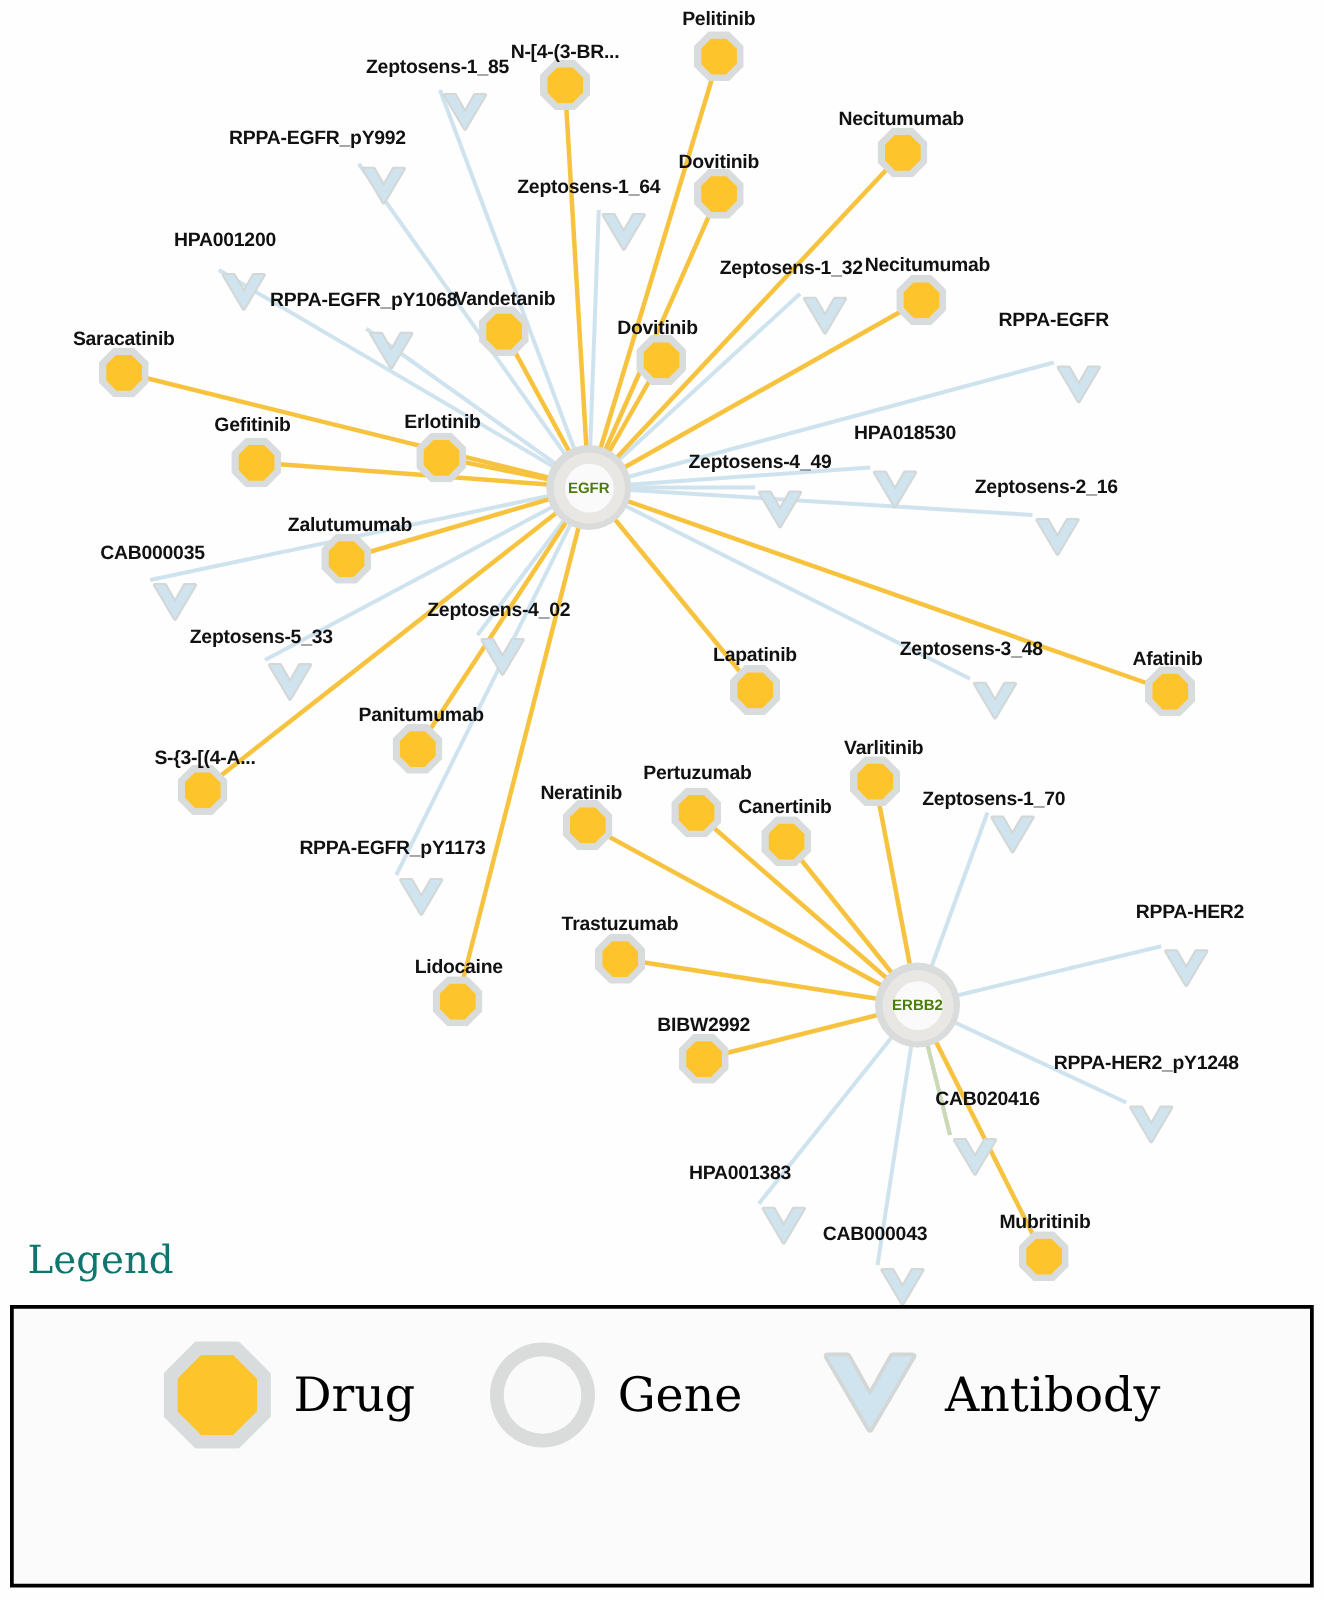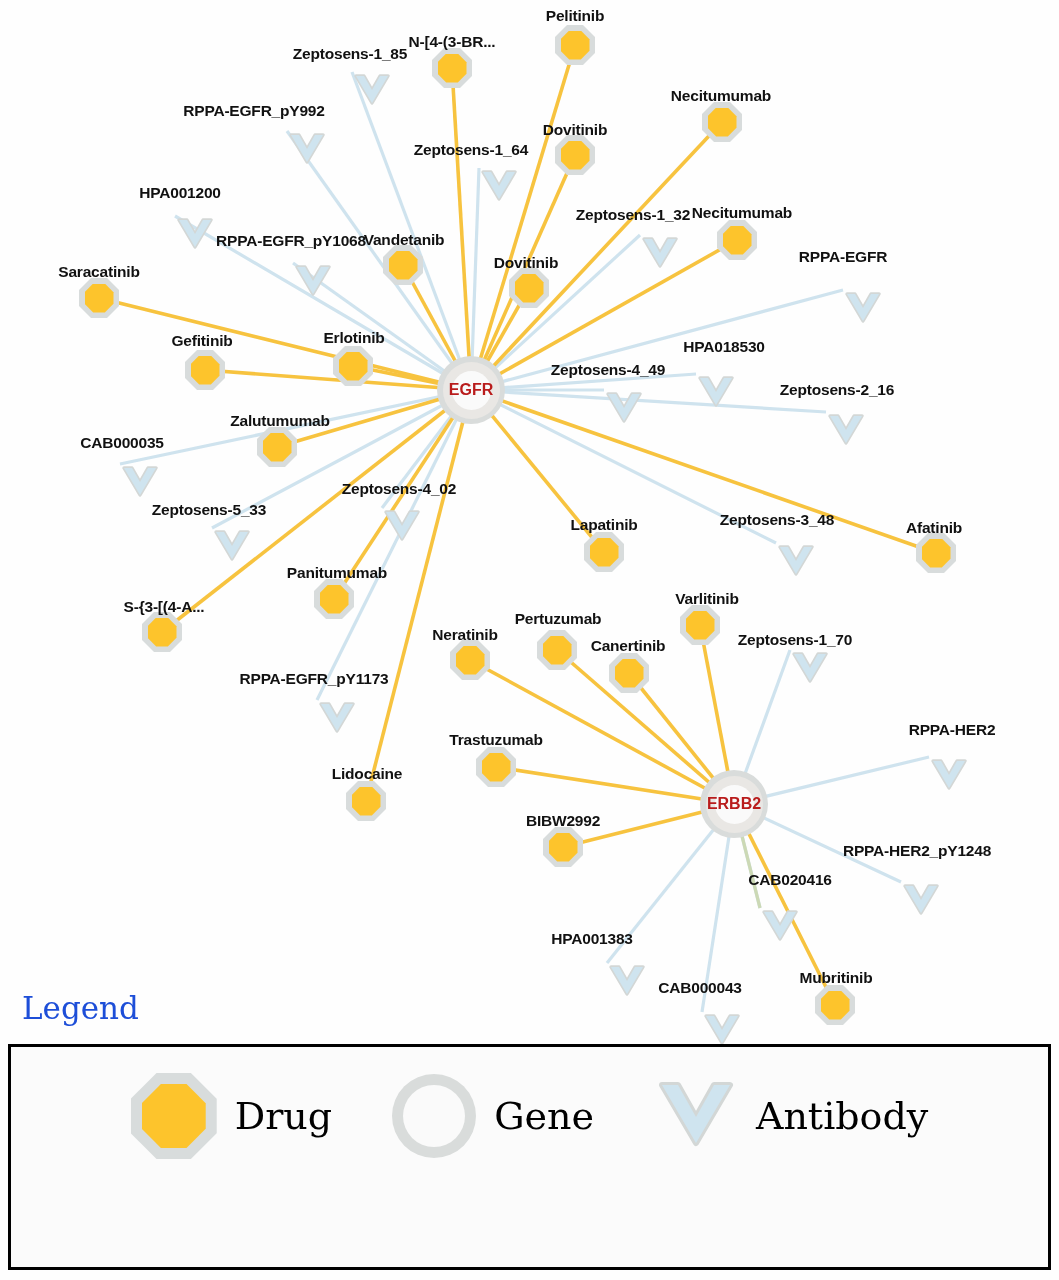--- a/index.html
+++ b/index.html
@@ -67,33 +67,33 @@
     font-weight: bold;
     font-size: 15.5px;
     color: #111;
     white-space: nowrap;
     transform: translate(-50%, -50%);
     letter-spacing: -0.2px;
   }
   .gene-label {
     position: absolute;
     font-weight: bold;
-    font-size: 16px;
-    color: #b91c1c;
+    font-size: 12px;
+    color: #4d7c0f;
     transform: translate(-50%, -50%);
     white-space: nowrap;
   }
 
   
   #legend-title {
     position: absolute;
     left: 22px; top: 990px;
     font-family: "DejaVu Serif", serif;
     font-size: 31px;
-    color: #1d4ed8;
+    color: #0f766e;
   }
   #legend-box {
     position: absolute;
     left: 8px; top: 1044px;
     width: 1043px; height: 226px;
     border: 3px solid #000;
     background: #fbfbfb;
   }
   .legend-row1 {
     position: absolute;

